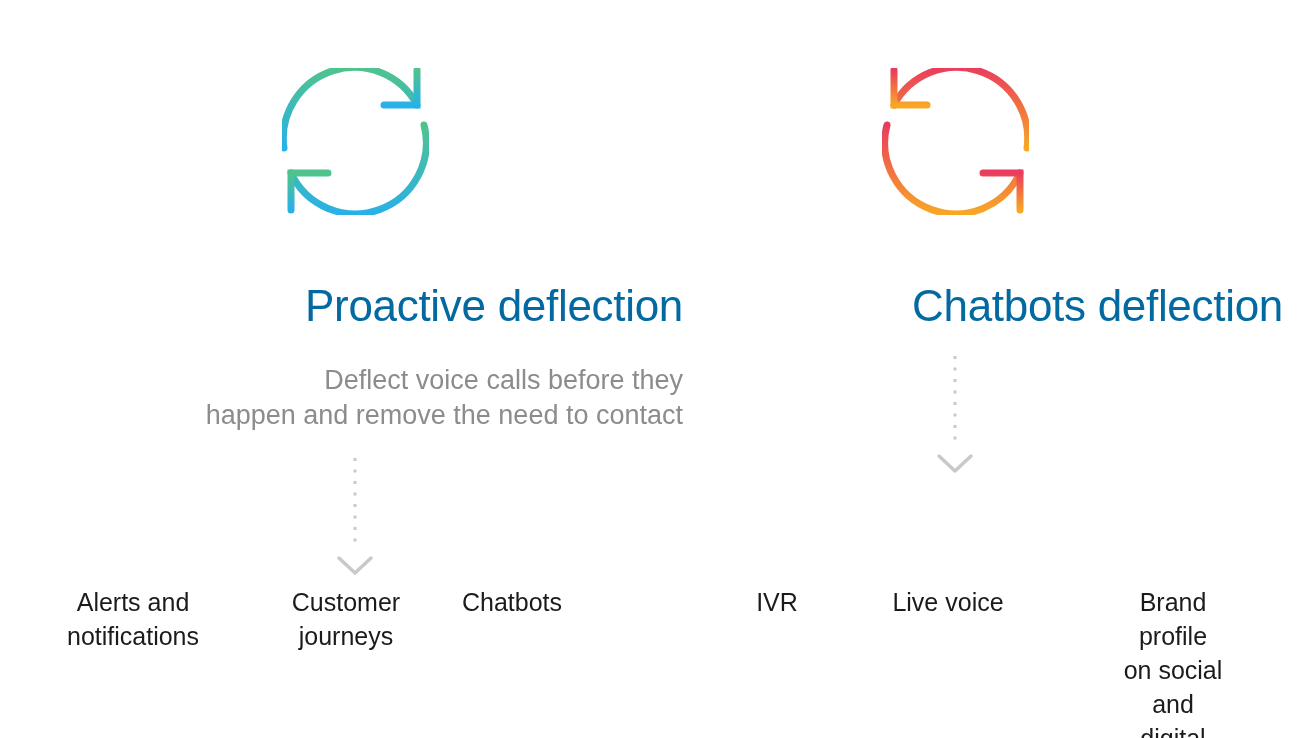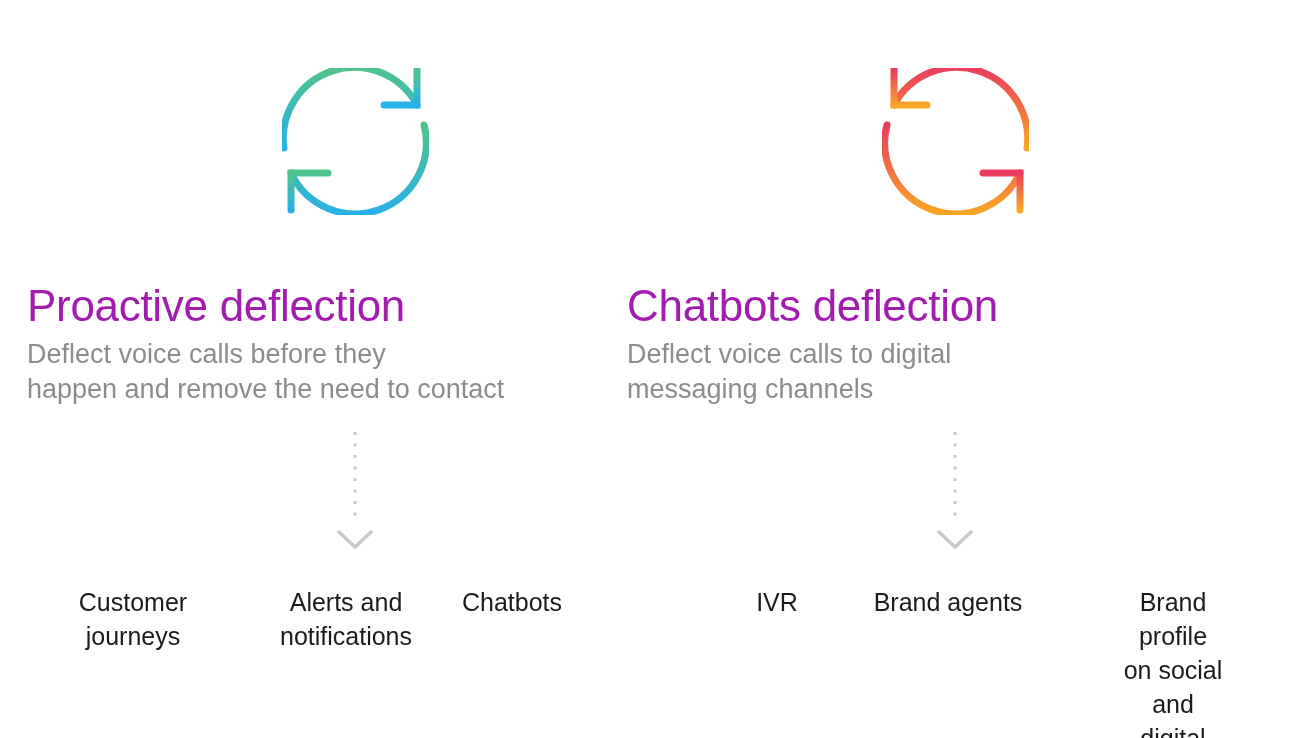--- a/index.html
+++ b/index.html
@@ -22,30 +22,30 @@
   }
   .col-left  { left: 27px; }
   .col-right { left: 627px; }
 
   .icon {
     display: block;
     margin: 68px auto 0;
   }
   .title {
     margin: 66px 0 0;
-    text-align: left;
+    text-align: right;
     font-size: 44px;
     line-height: 50px;
     font-weight: 500;
     letter-spacing: -0.3px;
-    color: #a21caf;
+    color: #0369a1;
   }
   .subtitle {
-    margin: 6px 0 0;
-    text-align: left;
+    margin: 32px 0 0;
+    text-align: right;
     font-size: 27px;
     line-height: 35px;
     font-weight: 400;
     color: #8c8c8c;
     white-space: pre-line;
   }
   .darrow {
     display: block;
     margin: 23px auto 0;
   }
@@ -98,24 +98,24 @@
 
     <p class="subtitle">Deflect voice calls before they
 happen and remove the need to contact</p>
 
     <svg class="darrow" width="44" height="120" viewBox="0 0 44 120">
       <line x1="22" y1="2" x2="22" y2="92" stroke-width="3" stroke-dasharray="3 8.5" stroke="#c9c9c9"></line>
       <polyline points="6,102 22,117 38,102" fill="none" stroke-width="3.5" stroke-linecap="round" stroke-linejoin="round" stroke="#c9c9c9"></polyline>
     </svg>
 
     <div class="channels">
+      <span class="ch">Alerts and
+notifications</span>
       <span class="ch">Customer
 journeys</span>
-      <span class="ch">Alerts and
-notifications</span>
       <span class="ch">Chatbots</span>
     </div>
   </section>
 
   <section class="col col-right">
     <svg class="icon" width="147" height="147" viewBox="0 0 147 147">
       <defs>
         <linearGradient id="grad-right" x1="0" y1="0" x2="0" y2="1">
           <stop offset="0%" stop-color="#ea3c5e"></stop>
           <stop offset="100%" stop-color="#f8a725"></stop>
@@ -124,30 +124,28 @@
       <g fill="none" stroke="url(#grad-right)" stroke-width="7" stroke-linecap="round" transform="translate(147 0) scale(-1 1)">
         <path d="M 2,80 A 71,71 0 0 1 135,37"></path>
         <polyline points="102,37 135,37 135,2"></polyline>
         <path d="M 142,57 A 71,71 0 0 1 9,105"></path>
         <polyline points="46,105 9,105 9,142"></polyline>
       </g>
     </svg>
 
     <h1 class="title">Chatbots deflection</h1>
 
-    <p class="subtitle">Deflect voice calls to digital
-messaging channels</p>
 
     <svg class="darrow" width="44" height="120" viewBox="0 0 44 120">
       <line x1="22" y1="2" x2="22" y2="92" stroke-width="3" stroke-dasharray="3 8.5" stroke="#c9c9c9"></line>
       <polyline points="6,102 22,117 38,102" fill="none" stroke-width="3.5" stroke-linecap="round" stroke-linejoin="round" stroke="#c9c9c9"></polyline>
     </svg>
 
     <div class="channels">
       <span class="ch">IVR</span>
-      <span class="ch">Brand agents</span>
+      <span class="ch">Live voice</span>
       <span class="ch">Brand profile
 on social
 and digital</span>
     </div>
   </section>
 
 </main>
 
 </body></html>

